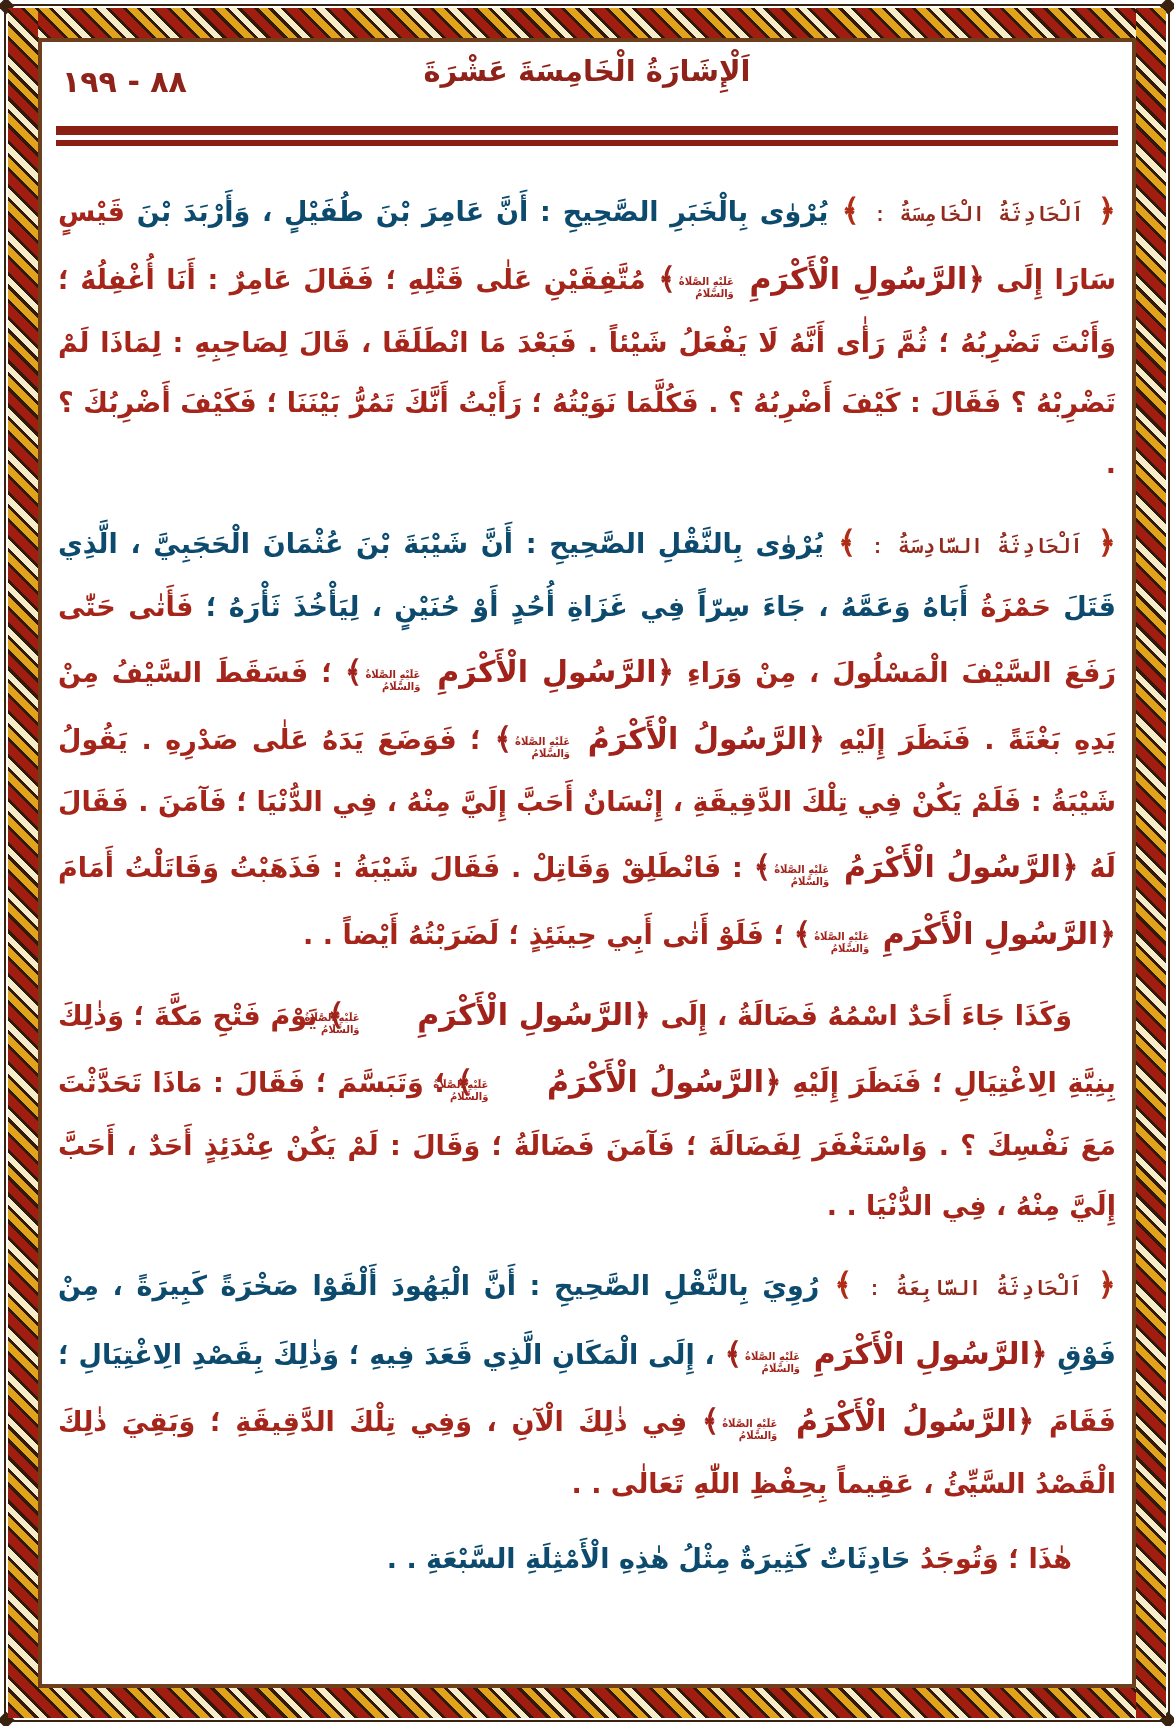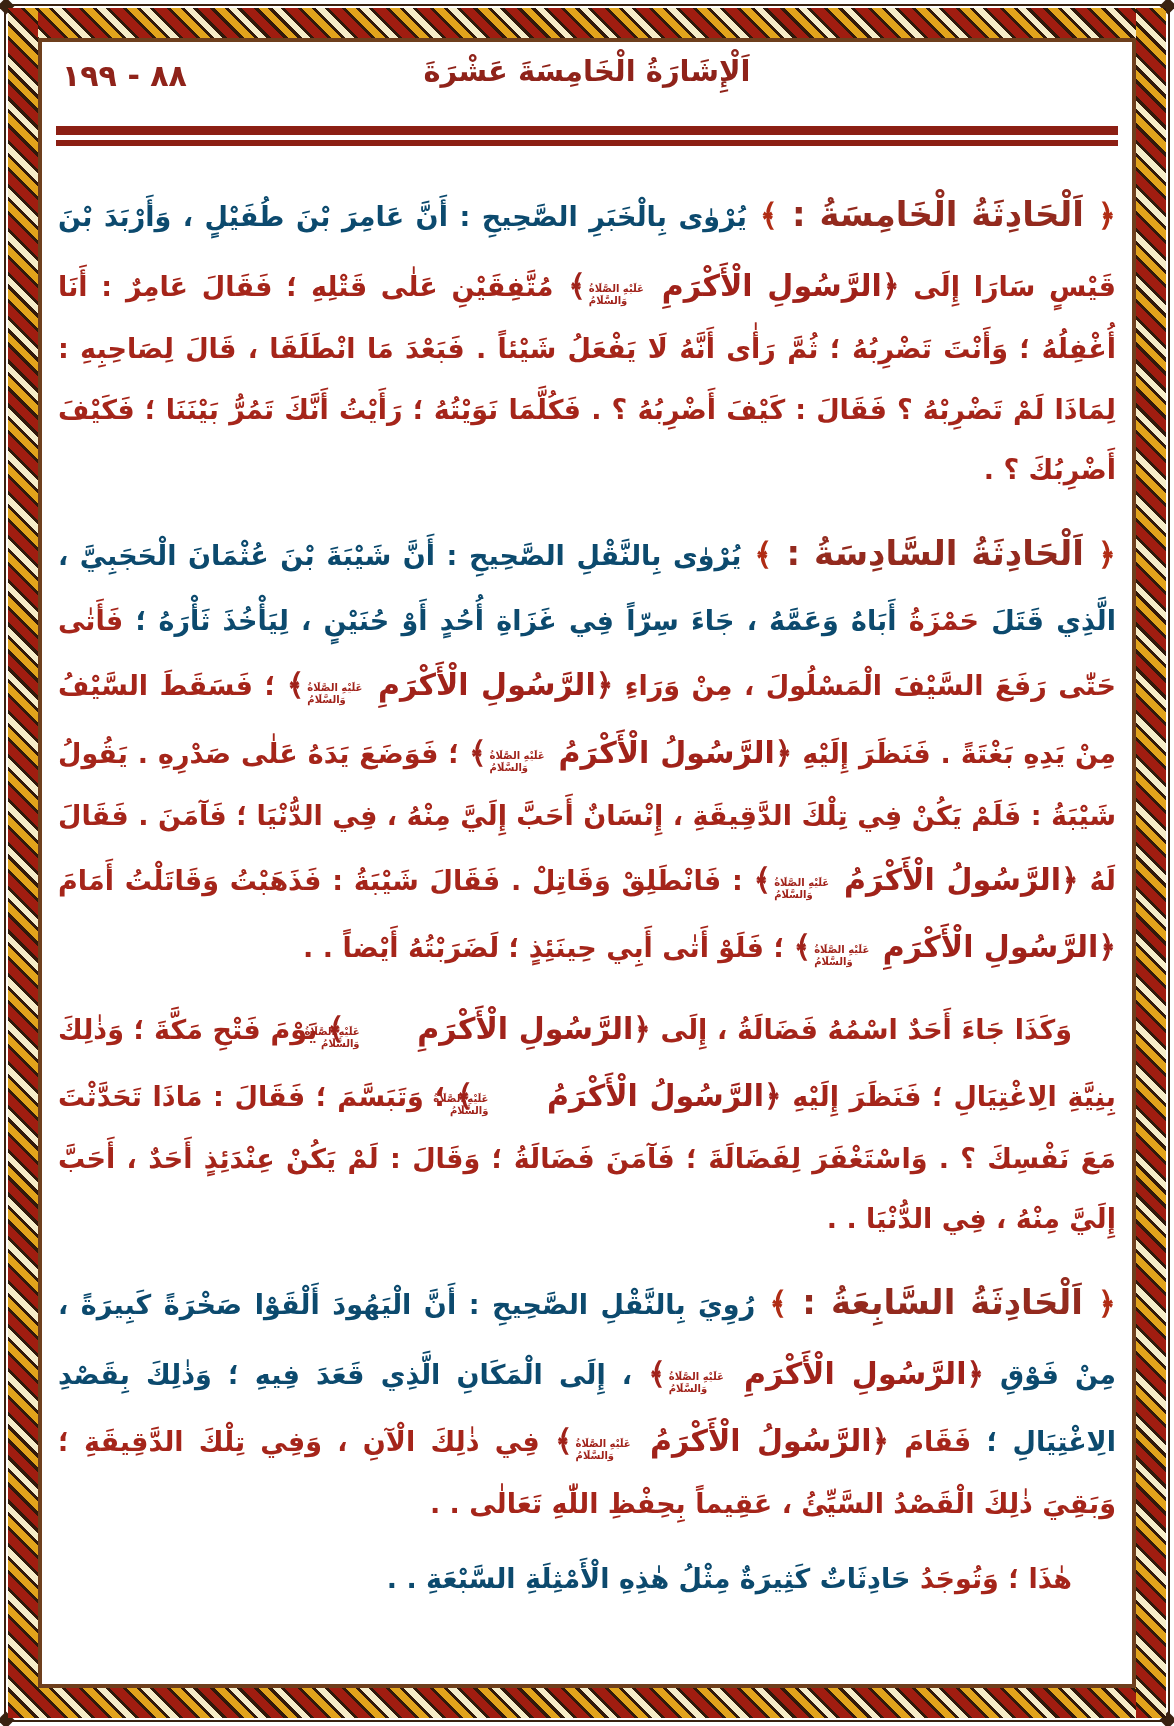--- a/index.html
+++ b/index.html
@@ -20,37 +20,37 @@
   .edge.bottom{bottom:8px;left:8px;right:8px;height:30px;}
   .edge.left{top:8px;bottom:8px;left:8px;width:30px;}
   .edge.right{top:8px;bottom:8px;right:8px;width:30px;}
   .corner{position:absolute;width:12px;height:12px;background:#3a2211;transform:rotate(45deg);}
   .corner.tl{top:0;left:0;} .corner.tr{top:0;right:0;}
   .corner.bl{bottom:0;left:0;} .corner.br{bottom:0;right:0;}
 
   
   .content{position:absolute;top:50px;right:54px;left:54px;bottom:46px;direction:rtl;}
   .header{position:relative;height:72px;}
-  .page-numbers{position:absolute;left:8px;top:8px;font-size:30px;font-weight:bold;
+  .page-numbers{position:absolute;left:8px;top:14px;font-size:30px;font-weight:bold;
     color:#8f231a;letter-spacing:2px;}
   .page-title{position:absolute;left:0;right:0;top:4px;text-align:center;
     font-size:29px;font-weight:bold;color:#8f231a;}
   .header-rule{height:5px;border-top:9px solid #8c1f14;border-bottom:6px solid #8c1f14;
     margin:4px 2px 30px 2px;}
 
   .body-text{font-size:27px;font-weight:bold;line-height:2.24;color:#1f1b18;
     text-align:justify;padding:0 4px;}
   p.para{margin:0 0 14px 0;}
   p.para.indent{text-indent:44px;}
   .seg-black{color:#0c4a6e;}
   .seg-red{color:#a5251a;}
-  .seg-head{color:#932a1e;font-size:34px;}
+  .seg-head{color:#932a1e;font-size:20px;font-family:Liberation Mono, monospace;}
   .seg-orn{color:#b02c14;font-size:31px;}
   .seg-rasul{color:#a0221a;font-size:30px;}
-  .salawat{display:inline-block;font-size:10px;line-height:1.2;text-align:left;
+  .salawat{display:inline-block;font-size:10px;line-height:1.2;text-align:right;
     vertical-align:-8px;color:#a0221a;font-weight:bold;margin:0 3px;max-width:56px;}
   .salawat .sl{display:block;white-space:nowrap;}
 </style>
 </head>
 <body>
 
 <div class="frame">
   <div class="corner tl"></div>
   <div class="corner tr"></div>
   <div class="corner bl"></div>

